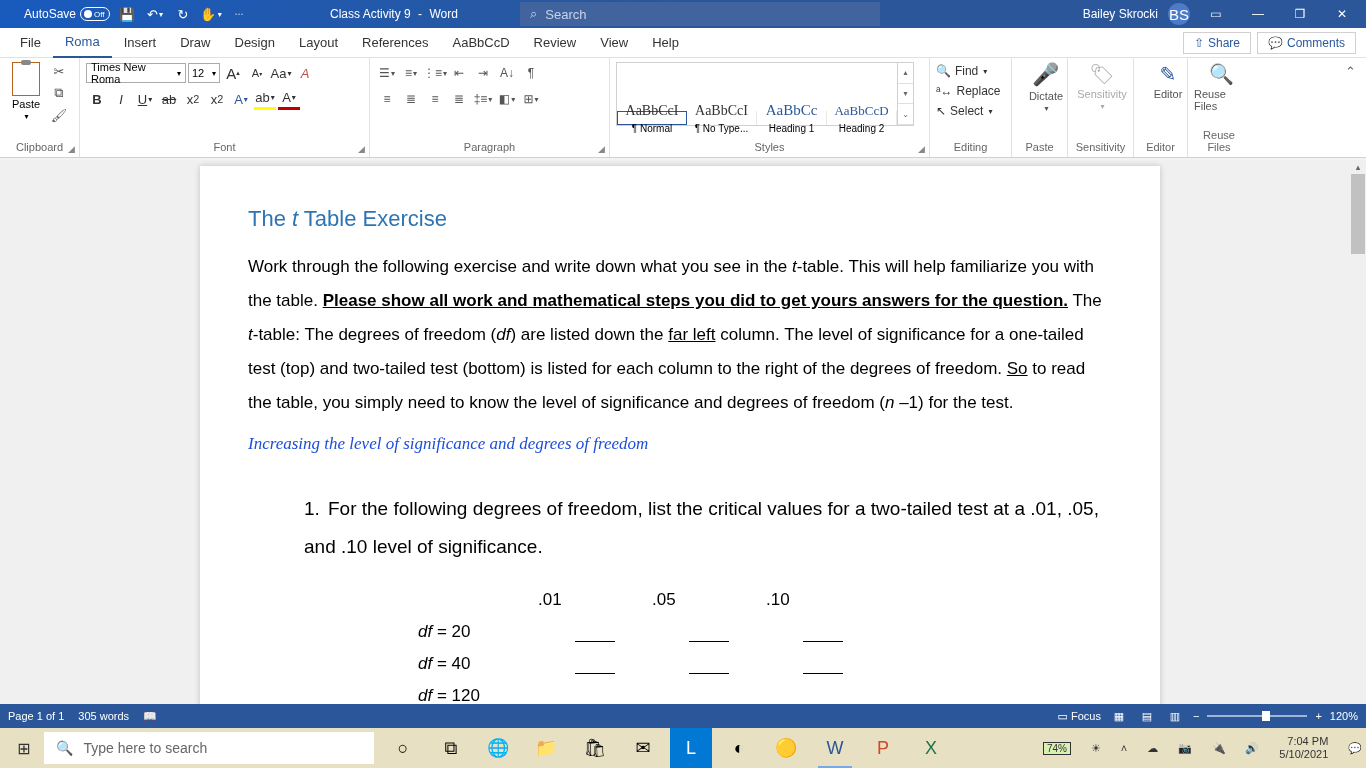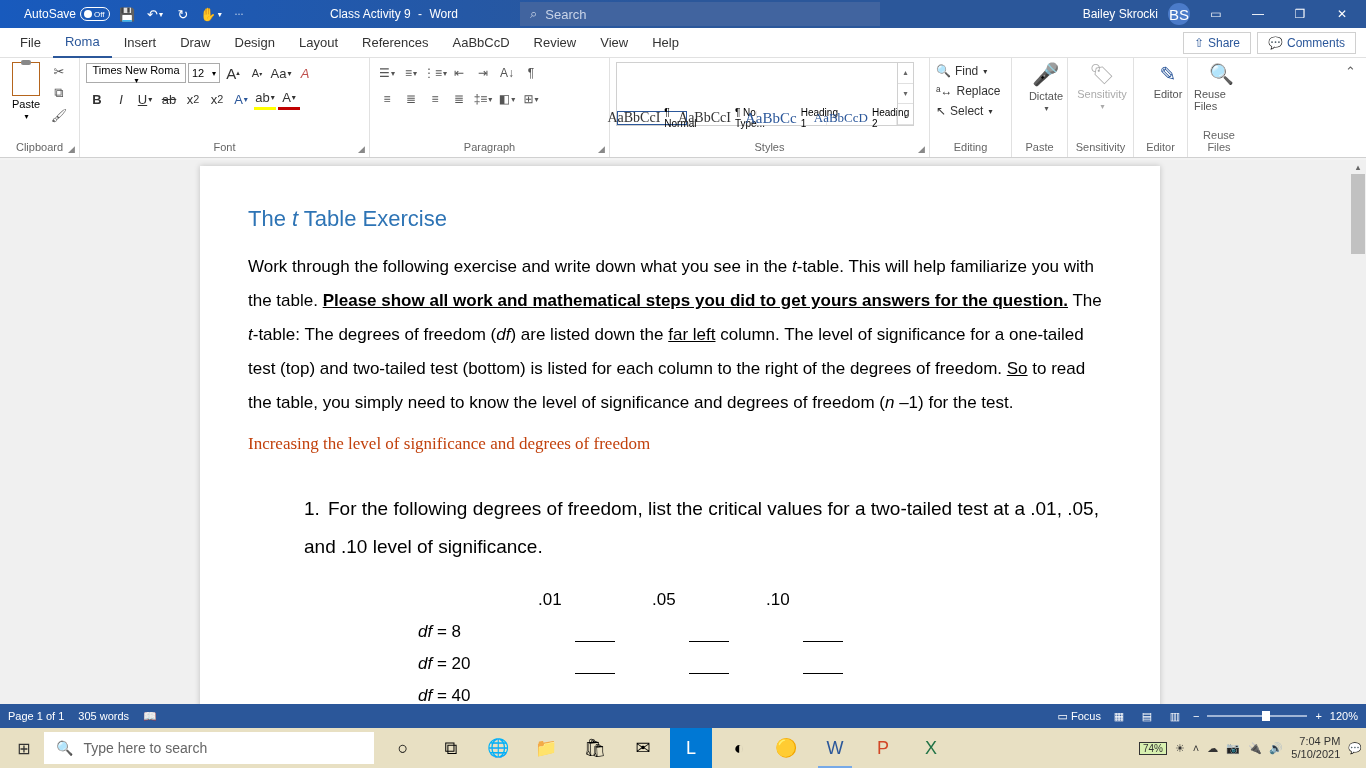--- a/index.html
+++ b/index.html
@@ -34,33 +34,33 @@
 
 
 .paste-btn { width: 40px; display: flex; flex-direction: column; align-items: center; font-size: 11px; gap: 2px; }
 .paste-icon { width: 28px; height: 34px; background: #fff; border: 1px solid #b5651d; position: relative; }
 .paste-icon::before { content: ""; position: absolute; top: -3px; left: 8px; width: 10px; height: 5px; background: #888; border-radius: 2px; }
 .clip-col { display: flex; flex-direction: column; gap: 4px; }
 .small-icon { width: 18px; height: 18px; font-size: 13px; color: #555; display: flex; align-items: center; justify-content: center; }
 
 
 .font-row { display: flex; gap: 2px; align-items: center; }
-.font-name { width: 100px; height: 20px; border: 1px solid #ababab; font-size: 11px; padding: 0 4px; display: flex; align-items: center; justify-content: space-between; background: #fff; flex-direction: column; }
+.font-name { width: 100px; height: 20px; border: 1px solid #ababab; font-size: 11px; padding: 0 4px; display: flex; align-items: center; justify-content: space-between; background: #fff; }
 .font-size { width: 32px; height: 20px; border: 1px solid #ababab; font-size: 11px; padding: 0 3px; display: flex; align-items: center; justify-content: space-between; background: #fff; }
 .font-btn { width: 22px; height: 22px; display: flex; align-items: center; justify-content: center; font-size: 13px; color: #333; }
 .font-stack { display: flex; flex-direction: column; gap: 4px; }
 
 
 .para-btn { width: 22px; height: 22px; display: flex; align-items: center; justify-content: center; font-size: 12px; color: #555; }
 .para-row { display: flex; gap: 2px; align-items: center; }
 .para-stack { display: flex; flex-direction: column; gap: 4px; }
 
 
 .styles-gallery { display: flex; border: 1px solid #d0d0d0; height: 64px; }
-.style-item { width: 70px; border-right: 1px solid #e8e8e8; display: flex; align-items: center; justify-content: center; font-size: 10px; gap: 4px; padding: 2px; margin-top: 48px; }
+.style-item { width: 70px; border-right: 1px solid #e8e8e8; display: flex; flex-direction: column; align-items: center; justify-content: center; font-size: 10px; gap: 4px; padding: 2px; margin-top: 48px; }
 .style-item.sel { border: 1px solid #2b579a; }
 .style-prev { font-family: "Times New Roman", serif; font-size: 14px; color: #333; }
 .style-prev.h1 { color: #2b579a; font-family: "Segoe UI"; font-size: 15px; }
 .style-prev.h2 { color: #2b579a; font-family: "Segoe UI"; font-size: 13px; }
 .style-scroll { width: 16px; display: flex; flex-direction: column; border-left: 1px solid #d0d0d0; }
 .style-scroll div { flex:1; display:flex; align-items:center; justify-content:center; font-size:8px; color:#666; border-bottom:1px solid #e0e0e0;}
 
 
 .edit-item { display: flex; align-items: center; gap: 4px; font-size: 12px; color: #333; padding: 2px 0; }
 .big-btn { width: 56px; display: flex; flex-direction: column; align-items: center; gap: 2px; font-size: 11px; color: #555; }
@@ -68,21 +68,21 @@
 
 
 .doc-area { position: absolute; top: 160px; bottom: 40px; left: 0; right: 0; background: #f0f0f0; overflow: hidden; }
 .page { position: absolute; left: 200px; top: 6px; width: 960px; background: #fff; box-shadow: 0 0 6px rgba(0,0,0,0.2); padding: 40px 48px; min-height: 900px; }
 .doc-h1 { font-family: "Calibri Light", "Segoe UI"; color: #2e74b5; font-size: 22px; font-weight: 400; margin-bottom: 18px; }
 .doc-h1 .it { font-style: italic; }
 .doc-p { font-family: "Times New Roman", serif; font-size: 17px; color: #000; line-height: 2.0; margin-bottom: 4px; }
 .doc-p .ub { text-decoration: underline; font-weight: bold; }
 .doc-p .u { text-decoration: underline; }
 .doc-p .it { font-style: italic; }
-.doc-h2 { font-family: "Calibri Light", "Segoe UI"; color: #c2410c; font-size: 17px; font-weight: 400; margin-top: 14px; margin-bottom: 10px; }
+.doc-h2 { font-family: "Calibri Light", "Segoe UI"; color: #1d4ed8; font-size: 17px; font-weight: 400; margin-top: 14px; margin-bottom: 10px; font-style: italic; }
 .doc-list { font-family: "Times New Roman", serif; font-size: 19px; line-height: 2.0; padding-left: 56px; margin-top: 36px; }
 .doc-list .num { display: inline-block; width: 24px; }
 .tbl { font-family: "Times New Roman", serif; font-size: 17px; margin-left: 170px; margin-top: 18px; }
 .tbl-row { display: flex; gap: 0; height: 32px; align-items: center; }
 .tbl-lbl { width: 120px; font-style: italic; }
 .tbl-lbl .eq { font-style: normal; }
 .tbl-hdr, .tbl-cell { width: 114px; text-align: left; }
 .tbl-cell { border-bottom: 1px solid #000; width: 40px; margin: 0 37px; height: 20px; }
 .scroll-v { position: absolute; right: 0; top: 0; bottom: 0; width: 16px; background: #f0f0f0; }
 .scroll-thumb-v { position: absolute; top: 14px; width: 14px; left: 1px; height: 80px; background: #c1c1c1; }
@@ -96,21 +96,21 @@
 .zoom-thumb { position: absolute; left: 55px; top: -4px; width: 8px; height: 10px; background: #fff; }
 .view-btn { width: 20px; height: 18px; display:flex; align-items:center; justify-content:center; }
 
 
 .taskbar { position: absolute; bottom: 0; left: 0; right: 0; height: 40px; background: #e8e0c3; display: flex; align-items: center; padding: 0 4px; }
 .start-btn { width: 40px; height: 40px; display: flex; align-items: center; justify-content: center; color: #333; font-size: 16px; }
 .task-search { width: 330px; height: 32px; background: #fff; display: flex; align-items: center; padding-left: 12px; gap: 10px; color: #666; font-size: 14px; }
 .task-icons { display: flex; gap: 6px; margin-left: 8px; }
 .task-icon { width: 42px; height: 40px; display: flex; align-items: center; justify-content: center; font-size: 18px; position: relative; }
 .task-icon.active::after { content:""; position:absolute; bottom:0; left:4px; right:4px; height:2px; background:#76a9e8;}
-.tray { margin-left: auto; display: flex; align-items: center; gap: 8px; font-size: 11px; color: #333; text-align: center; }
+.tray { margin-left: auto; display: flex; align-items: center; gap: 20px; font-size: 11px; color: #333; text-align: center; }
 .battery-box { border:1px solid #333; padding: 0 3px; font-size:10px; background:#d8f0b0;}
 .tray-time { display:flex; flex-direction:column; align-items:flex-end; line-height:1.2;}
 .dd { font-size: 8px; margin-left: 1px; }
 </style>
 </head>
 <body>
 
 <div class="title-bar">
   <div class="title-left">
     <div class="autosave">
@@ -353,26 +353,20 @@
       <span class="num">1.</span><span>For the following degrees of freedom, list the critical values for a two-tailed test at a .01, .05, and .10 level of significance.</span>
     </div>
     <div class="tbl">
       <div class="tbl-row">
         <div class="tbl-lbl"></div>
         <div class="tbl-hdr">.01</div>
         <div class="tbl-hdr">.05</div>
         <div class="tbl-hdr">.10</div>
       </div>
       <div class="tbl-row">
-          <div class="tbl-lbl"><span class="it">df</span><span class="eq"> = 8</span></div>
-          <div class="tbl-cell"></div>
-          <div class="tbl-cell"></div>
-          <div class="tbl-cell"></div>
-        </div>
-      <div class="tbl-row">
           <div class="tbl-lbl"><span class="it">df</span><span class="eq"> = 20</span></div>
           <div class="tbl-cell"></div>
           <div class="tbl-cell"></div>
           <div class="tbl-cell"></div>
         </div>
       <div class="tbl-row">
           <div class="tbl-lbl"><span class="it">df</span><span class="eq"> = 40</span></div>
           <div class="tbl-cell"></div>
           <div class="tbl-cell"></div>
           <div class="tbl-cell"></div>

